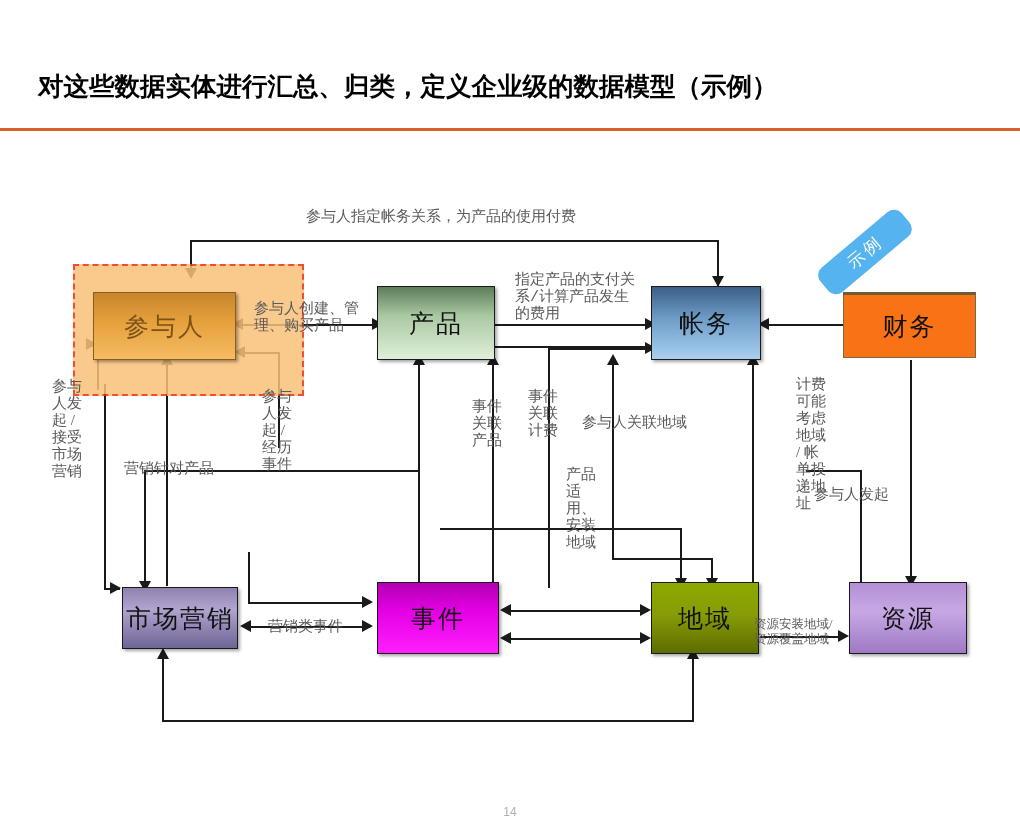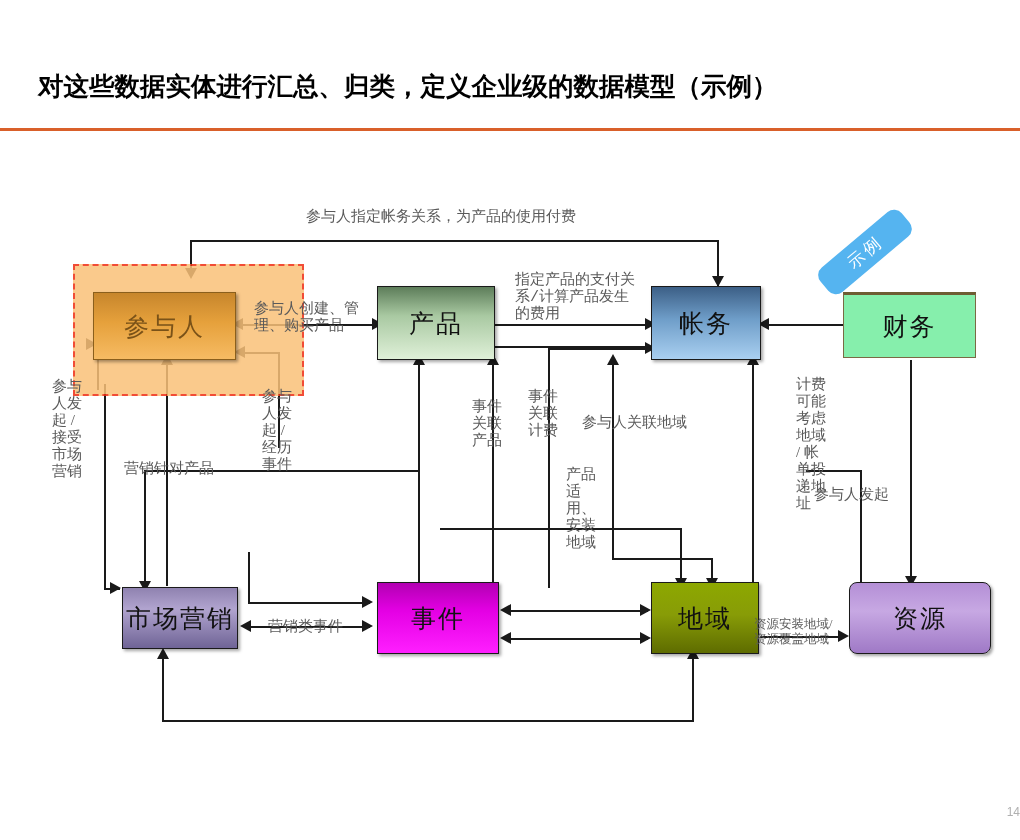--- a/index.html
+++ b/index.html
@@ -50,39 +50,38 @@
   #box-product{
     left:377px;top:146px;width:118px;height:74px;
     background:linear-gradient(180deg,#5d7d5a 0%,#a9c9a2 40%,#dff0d8 100%);
   }
   #box-account{
     left:651px;top:146px;width:110px;height:74px;
     background:linear-gradient(180deg,#3c5f86 0%,#6f9ec9 45%,#a9cff0 100%);
   }
   #box-finance{
     left:843px;top:152px;width:133px;height:66px;
-    background:#86efac;border:1px solid #7a6a44;
+    background:#f97316;border:1px solid #7a6a44;
     border-top:3px solid #6e5d33;
   }
   #box-marketing{
     left:122px;top:447px;width:116px;height:62px;
     background:linear-gradient(180deg,#8f82b0 0%,#b1a4cf 35%,#6f6496 100%);
   }
   #box-event{
     left:377px;top:442px;width:122px;height:72px;
     background:linear-gradient(180deg,#b200b2 0%,#e400e4 40%,#ff1fff 100%);
   }
   #box-region{
     left:651px;top:442px;width:108px;height:72px;
     background:linear-gradient(180deg,#8da800 0%,#889c07 45%,#5e6c00 100%);
   }
   #box-resource{
-    left:849px;top:442px;width:142px;height:72px;
+    left:849px;top:442px;width:118px;height:72px;
     background:linear-gradient(180deg,#b48fd6 0%,#c7a8e3 40%,#9f79c6 100%);
-    border-radius:8px;
   }
 
   
   #example-badge{
     position:absolute;left:812px;top:96px;width:106px;height:32px;
     background:#55b4f0;border-radius:10px;
     transform:rotate(-40deg);transform-origin:50% 50%;
     display:flex;align-items:center;justify-content:center;
     color:#ffffff;font-size:17px;letter-spacing:3px;
     z-index:12;
@@ -104,21 +103,21 @@
   
   .lbl{
     position:absolute;color:#5a5a5a;font-size:15px;line-height:17px;
     font-family:"Liberation Serif","DejaVu Serif",serif;
     z-index:9;white-space:nowrap;
   }
   .lbl.wrap{white-space:normal;}
   .lbl.sm{font-size:12.5px;line-height:15px;}
 
   .pagenum{
-    position:absolute;left:0;top:805px;width:1020px;text-align:right;
+    position:absolute;left:0;top:805px;width:1020px;text-align:center;
     font-family:"Liberation Sans","DejaVu Sans",sans-serif;
     font-size:12px;color:#b0b0b0;
   }
 </style>
 </head>
 <body>
 
 <div id="slide">
 
   <div class="title">对这些数据实体进行汇总、归类，定义企业级的数据模型（示例）</div>

